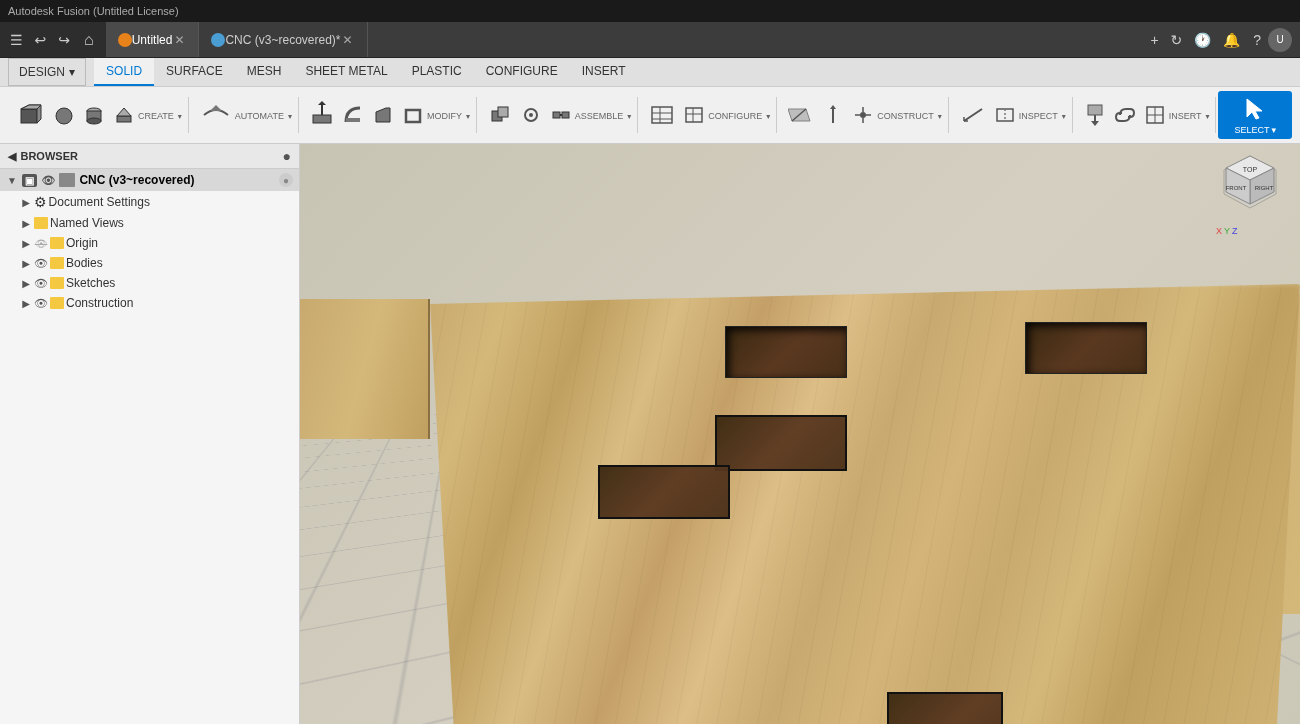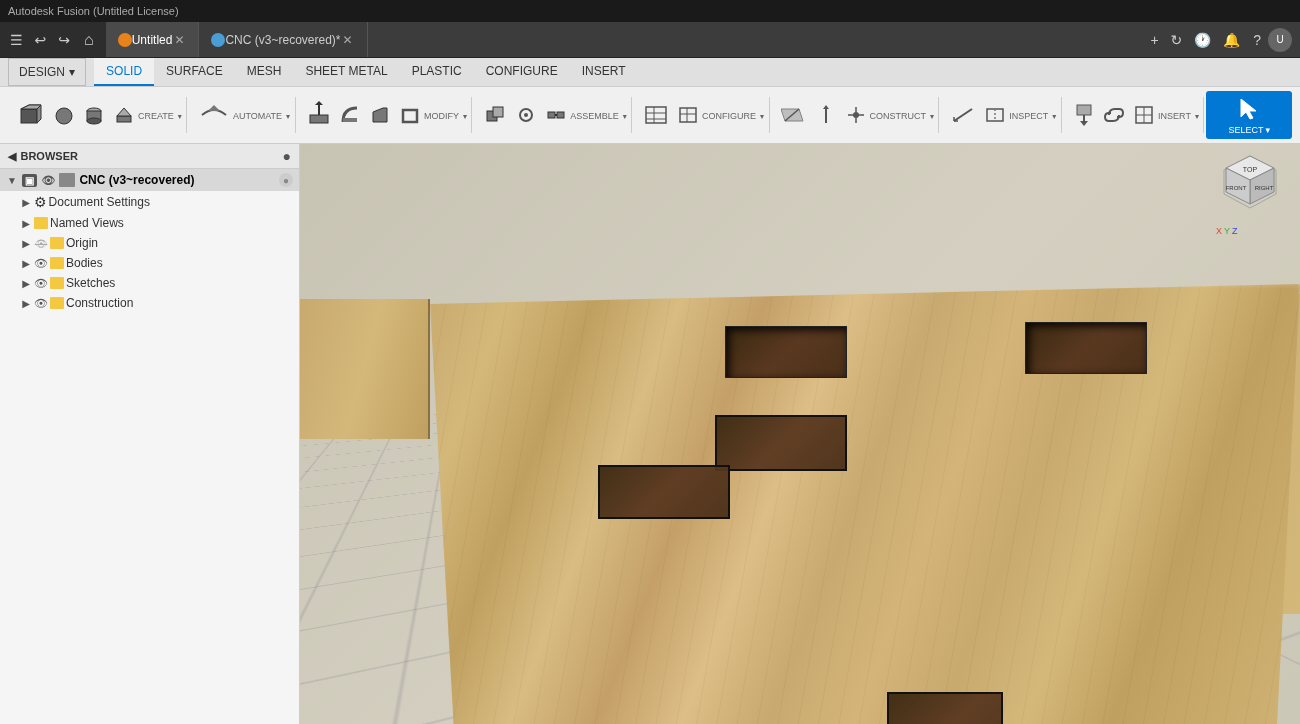--- a/index.html
+++ b/index.html
@@ -189,21 +189,21 @@
       margin-top: 2px;
       display: flex;
       align-items: center;
       gap: 2px;
     }
 
     .select-btn-large {
       display: flex;
       flex-direction: column;
       align-items: center;
-      padding: 4px 22px;
+      padding: 4px 16px;
       background: #0078d4;
       border-radius: 3px;
       color: white;
       cursor: pointer;
       font-size: 9px;
       gap: 2px;
     }
 
     
     #main {

